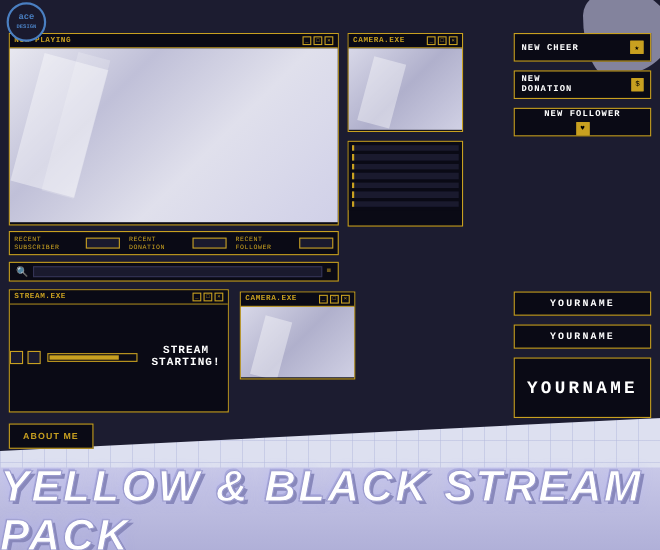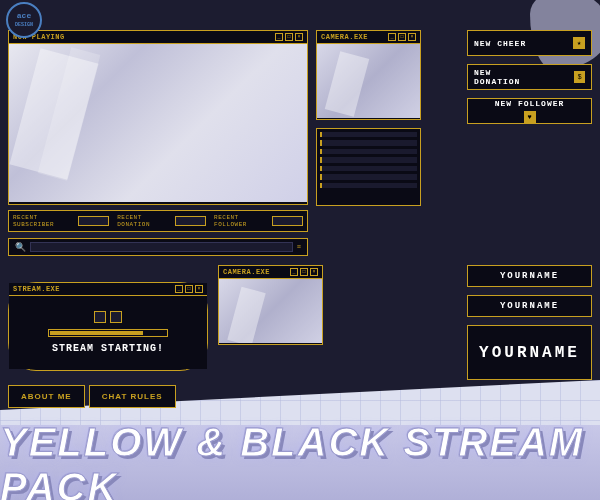--- a/index.html
+++ b/index.html
@@ -252,31 +252,30 @@
     .search-input-bar {
       flex: 1;
       height: 10px;
       background: #1a1a2e;
       border: 1px solid #333355;
     }
 
     
     .stream-starting-panel {
       position: absolute;
-      top: 252px;
+      top: 233px;
       left: 0;
       width: 200px;
-      height: 89px;
-      border-radius: 28px;
+      height: 112px;
     }
     .stream-starting-body {
       background: #0a0a15;
       height: calc(100% - 14px);
       display: flex;
-      flex-direction: column;
+      flex-direction: row;
       align-items: center;
       justify-content: center;
       gap: 6px;
     }
     .progress-bar-outer {
       width: 120px;
       height: 8px;
       border: 1px solid #c8a020;
       padding: 1px;
     }
@@ -580,21 +579,20 @@
   <div class="name-panel-sm" style="top: 265px; width: 125px; height: 22px;">
     <span class="name-text-sm">YOURNAME</span>
   </div>
 
   <div class="name-panel-lg" style="top: 295px; width: 125px; height: 55px;">
     <span class="name-text-lg">YOURNAME</span>
   </div>
 
   <div class="bottom-btns">
     <button class="bottom-btn">ABOUT ME</button>
-    <button class="bottom-btn">CHAT RULES</button>
   </div>
 
 </div>
 
 <div class="bottom-title-area">
   <div class="bottom-line"></div>
   <div class="bottom-title-text">YELLOW &amp; BLACK STREAM PACK</div>
 </div>
 
 </body></html>

